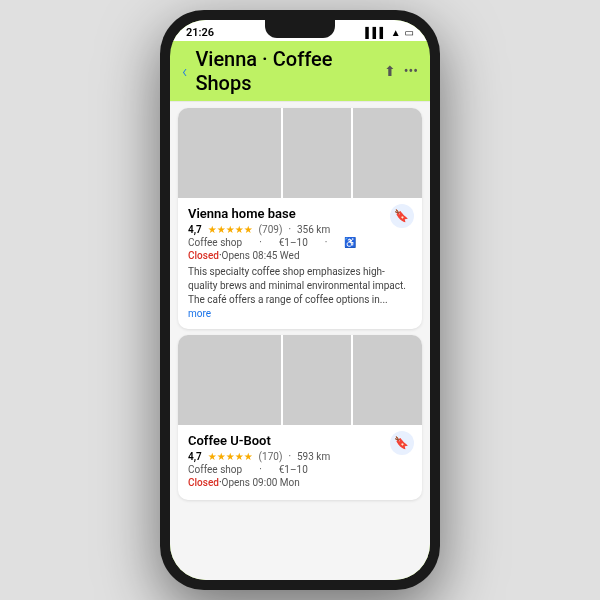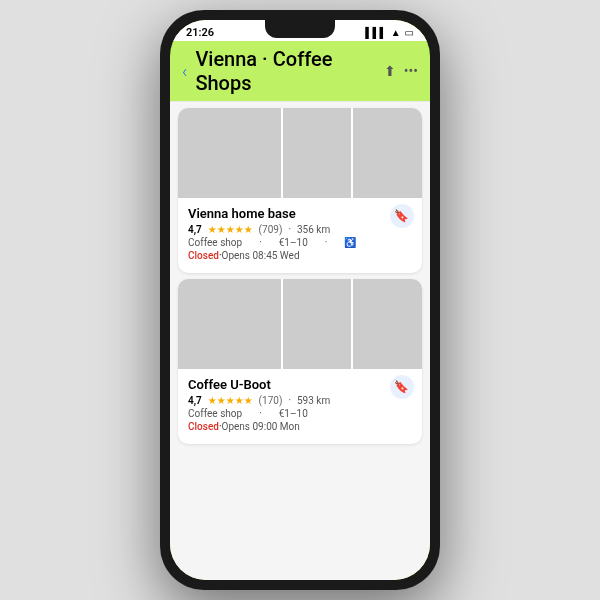--- a/index.html
+++ b/index.html
@@ -271,20 +271,24 @@
             <span>·</span>
             <span>€1–10</span>
             <span>·</span>
             <span class="accessibility-icon">♿</span>
           </div>
           <div class="status-row">
             <span class="closed">Closed</span>
             <span> · </span>
             <span class="opens">Opens 08:45 Wed</span>
           </div>
+          <div class="description">
+            <span>This specialty coffee shop emphasizes high-quality brews and minimal environmental impact. The café offers a range of coffee options in...</span>
+            <a class="more-link">more</a>
+          </div>
         </div>
       </div>
 
       <div class="card">
         <div class="photo-strip">
           <div class="photo large photo-cafe2-1"></div>
           <div class="photo photo-cafe2-2"></div>
           <div class="photo photo-cafe2-3"></div>
         </div>
         <div class="card-body">

